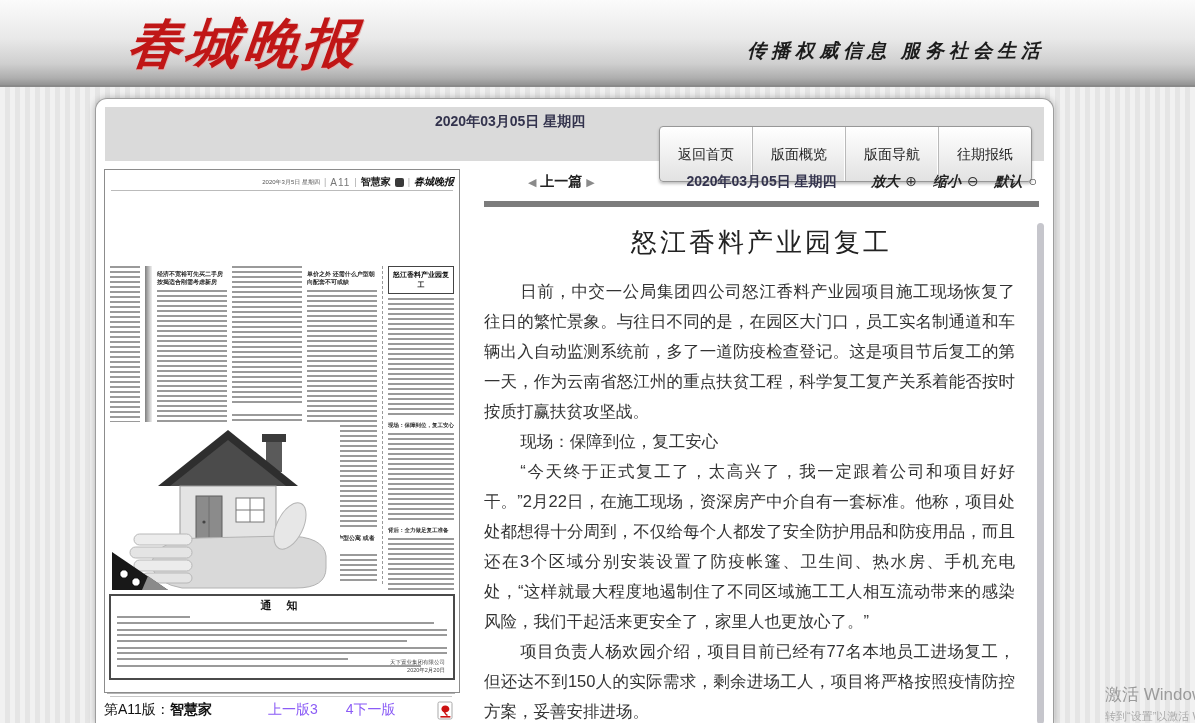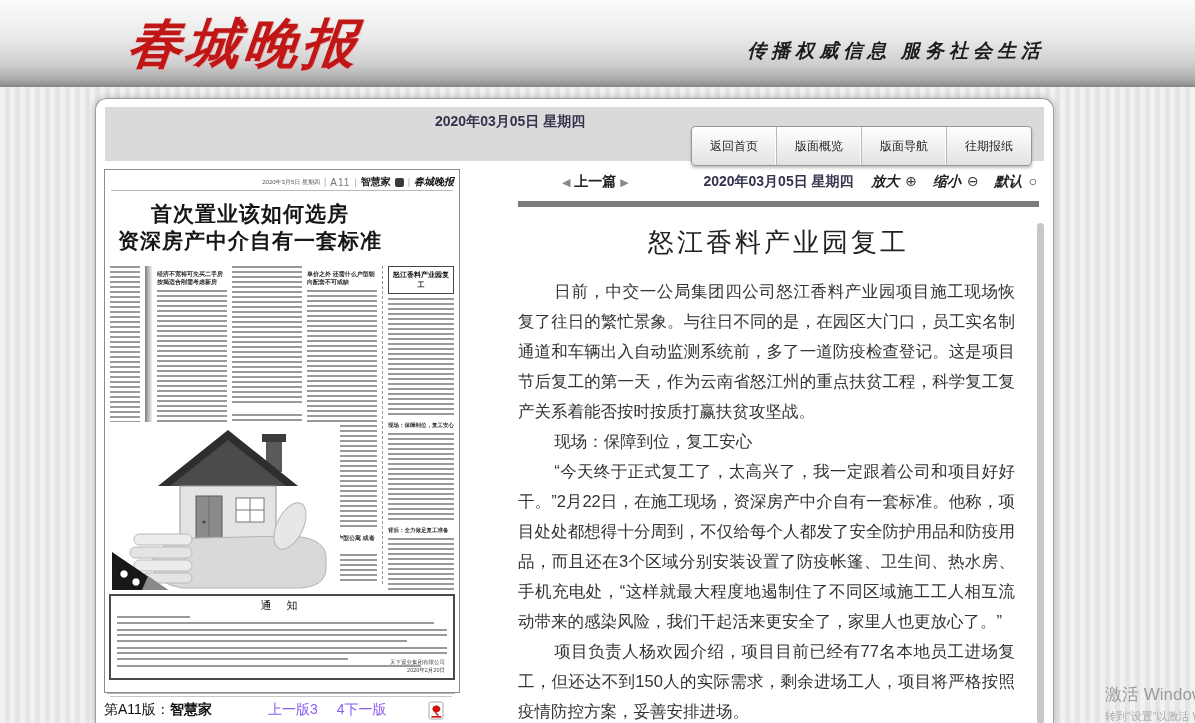--- a/index.html
+++ b/index.html
@@ -45,21 +45,21 @@
   .head-date{
     position:absolute;left:330px;top:6px;font-size:14px;font-weight:bold;color:#33334d;
   }
   .btn-group{
     position:absolute;right:12px;top:19px;display:flex;
     border:1px solid #979797;border-radius:4px;overflow:hidden;
     background:linear-gradient(#ffffff,#e2e2e2);
     box-shadow:0 2px 3px rgba(0,0,0,.25);
   }
   .btn-group .btn{
-    padding:10px 18px;font-size:12px;color:#1f1f1f;cursor:pointer;
+    padding:18px 18px;font-size:14px;color:#1f1f1f;cursor:pointer;
     border-right:1px solid #b9b9b9;box-shadow:inset -1px 0 0 #ffffff;
     white-space:nowrap;line-height:18px;
   }
   .btn-group .btn:last-child{border-right:none;box-shadow:none;}
   
   .thumb{
     position:absolute;left:8px;top:70px;width:354px;height:522px;
     background:#fff;border:1px solid #8c8c8c;cursor:pointer;
   }
   .stack1{position:absolute;left:11px;top:594px;width:348px;height:0;border-top:1px solid #b4b4b4;}
@@ -93,36 +93,36 @@
     font-size:7px;font-weight:bold;color:#111;margin-bottom:4px;letter-spacing:0;
   }
   .subhead5{font-size:5.5px;font-weight:bold;color:#333;line-height:7px;margin:4px 0;}
   .illus{
     position:absolute;left:3px;top:252px;width:232px;height:168px;background:#fff;
   }
   .notice{
     position:absolute;left:4px;right:4px;top:424px;height:86px;
     border:2px solid #4a4a4a;background:#fff;padding:2px 6px;box-sizing:border-box;
   }
-  .notice-title{text-align:center;font-size:11px;font-weight:normal;color:#111;letter-spacing:6px;}
+  .notice-title{text-align:center;font-size:11px;font-weight:bold;color:#111;letter-spacing:6px;}
   .notice .tx{margin:2.5px 0;}
   .notice-sign{position:absolute;right:8px;bottom:4px;text-align:right;font-size:5.5px;color:#444;line-height:8px;}
   
   .thumb-foot{
     position:absolute;left:8px;top:600px;width:370px;height:22px;display:flex;align-items:center;
     font-size:14px;color:#111;
   }
   .thumb-foot .plabel{white-space:nowrap;}
   .thumb-foot .sect{font-weight:bold;}
   .tf-link{margin-left:56px;cursor:pointer;color:#8b5cf6;white-space:nowrap;}
-  .tf-link.next{margin-left:19px;}
+  .tf-link.next{margin-left:28px;}
   .pdf{margin-left:42px;cursor:pointer;display:inline-block;width:17px;height:19px;position:relative;}
   
   .article{
-    position:absolute;left:388px;top:70px;right:14px;bottom:0;margin-left:34px;
+    position:absolute;left:388px;top:70px;right:14px;bottom:0;
   }
   .art-head{
     position:relative;height:28px;font-size:14px;color:#222;
   }
   .prev-link{position:absolute;left:44px;top:4px;font-weight:bold;cursor:pointer;}
   .prev-link .tri{color:#8a8a8a;font-size:11px;}
   .art-date{position:absolute;left:0;right:0;top:4px;text-align:center;font-weight:bold;color:#33334d;}
   .zoom-ctrls{position:absolute;right:2px;top:4px;font-weight:bold;font-style:italic;}
   .zoom-ctrls span{cursor:pointer;margin-left:6px;}
   .zoom-ctrls .g{font-weight:normal;color:#333;}
@@ -173,24 +173,20 @@
       <span>2020年3月5日 星期四</span>
       <span class="sep">|</span>
       <span class="pgno">A11</span>
       <span class="sep">|</span>
       <span class="sect">智慧家</span>
       <span class="mark"></span>
       <span class="sep">|</span>
       <span class="paper">春城晚报</span>
     </div>
     <div class="thumb-rule"></div>
-    <div class="thumb-headline">
-      <div>首次置业该如何选房</div>
-      <div>资深房产中介自有一套标准</div>
-    </div>
 
     <div class="cols">
       <div class="colA">
         <div class="tx" style="height:300px;"></div>
       </div>
       <div class="gradbar"></div>
       <div class="colB">
         <div class="colhead">经济不宽裕可先买二手房 按揭适合刚需考虑新房</div>
         <div class="tx" style="height:286px;"></div>
       </div>

